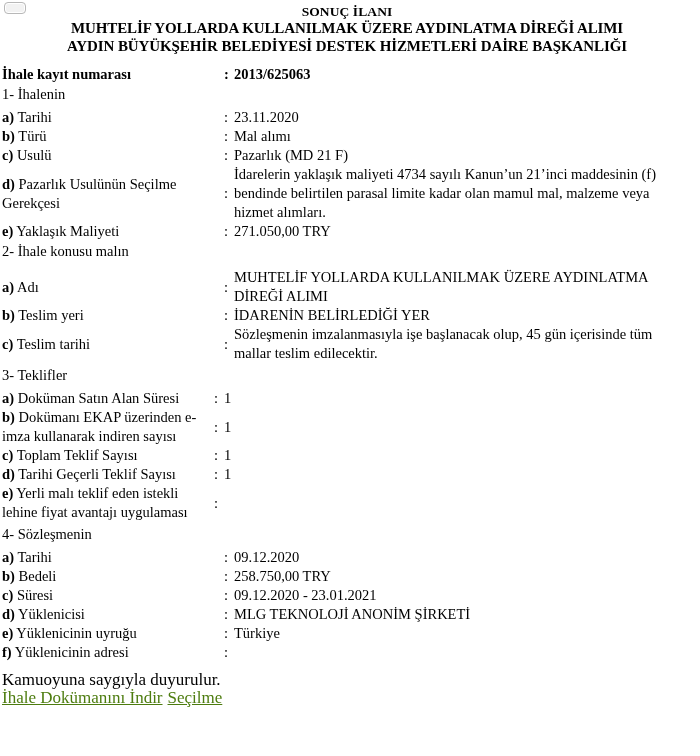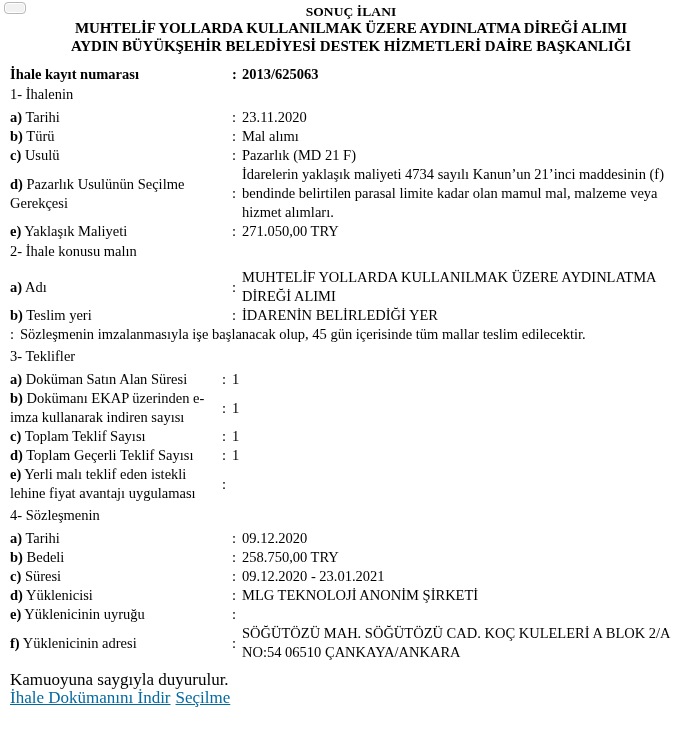--- a/index.html
+++ b/index.html
@@ -14,21 +14,21 @@
     overflow: hidden;
     font-family: "Liberation Serif", "DejaVu Serif", serif;
     color: #000000;
     -webkit-font-smoothing: antialiased;
   }
   .page {
     position: relative;
     width: 700px;
     height: 756px;
     box-sizing: border-box;
-    padding: 0 8px 0 10px;
+    padding: 0 8px 0 2px;
   }
 
   
   .placeholder-icon {
     position: absolute;
     left: 4px;
     top: 2px;
     width: 20px;
     height: 10px;
     border: 1px solid #b8b8b8;
@@ -101,21 +101,21 @@
   .gap-sm { height: 4px; }
   .gap-md { height: 7px; }
 
   .footer {
     margin-top: 9px;
     font-size: 17px;
     line-height: 18px;
   }
   .footer .links { margin-top: 0px; }
   .footer a {
-    color: #0369a1;
+    color: #4d7c0f;
     text-decoration: underline;
   }
   .footer a + a { margin-left: 5px; }
 </style>
 </head>
 <body>
 
 <div class="page">
 
   <div class="placeholder-icon"></div>
@@ -176,20 +176,21 @@
       <div class="value">MUHTELİF YOLLARDA KULLANILMAK ÜZERE AYDINLATMA DİREĞİ ALIMI</div>
     </div>
 
     <div class="row">
       <div class="label"><span class="lead">b)</span><span> Teslim yeri</span></div>
       <div class="sep">:</div>
       <div class="value">İDARENİN BELİRLEDİĞİ YER</div>
     </div>
 
     <div class="row">
+      <div class="label"><span class="lead">c)</span><span> Teslim tarihi</span></div>
       <div class="sep">:</div>
       <div class="value">Sözleşmenin imzalanmasıyla işe başlanacak olup, 45 gün içerisinde tüm mallar teslim edilecektir.</div>
     </div>
 
     <div class="section spaced">3- Teklifler</div>
     <div class="gap-sm"></div>
 
     <div class="row narrow">
       <div class="label"><span class="lead">a)</span><span> Doküman Satın Alan Süresi</span></div>
       <div class="sep">:</div>
@@ -202,21 +203,21 @@
       <div class="value">1</div>
     </div>
 
     <div class="row narrow">
       <div class="label"><span class="lead">c)</span><span> Toplam Teklif Sayısı</span></div>
       <div class="sep">:</div>
       <div class="value">1</div>
     </div>
 
     <div class="row narrow">
-      <div class="label"><span class="lead">d)</span><span> Toplam Geçerli Teklif Sayısı</span></div>
+      <div class="label"><span class="lead">d)</span><span> Tarihi Geçerli Teklif Sayısı</span></div>
       <div class="sep">:</div>
       <div class="value">1</div>
     </div>
 
     <div class="row narrow">
       <div class="label"><span class="lead">e)</span><span> Yerli malı teklif eden istekli lehine fiyat avantajı uygulaması</span></div>
       <div class="sep">:</div>
     </div>
 
     <div class="section spaced">4- Sözleşmenin</div>
@@ -242,26 +243,26 @@
 
     <div class="row">
       <div class="label"><span class="lead">d)</span><span> Yüklenicisi</span></div>
       <div class="sep">:</div>
       <div class="value">MLG TEKNOLOJİ ANONİM ŞİRKETİ</div>
     </div>
 
     <div class="row">
       <div class="label"><span class="lead">e)</span><span> Yüklenicinin uyruğu</span></div>
       <div class="sep">:</div>
+      <div class="value">Türkiye</div>
     </div>
 
     <div class="row">
       <div class="label"><span class="lead">f)</span><span> Yüklenicinin adresi</span></div>
       <div class="sep">:</div>
-      <div class="value">SÖĞÜTÖZÜ MAH. SÖĞÜTÖZÜ CAD. KOÇ KULELERİ A BLOK 2/A NO:54 06510 ÇANKAYA/ANKARA</div>
     </div>
 
   </div>
 
   <div class="footer">
     <div>Kamuoyuna saygıyla duyurulur.</div>
     <div class="links">
       <a href="#">İhale Dokümanını İndir</a><a href="#">Seçilme</a>
     </div>
   </div>

